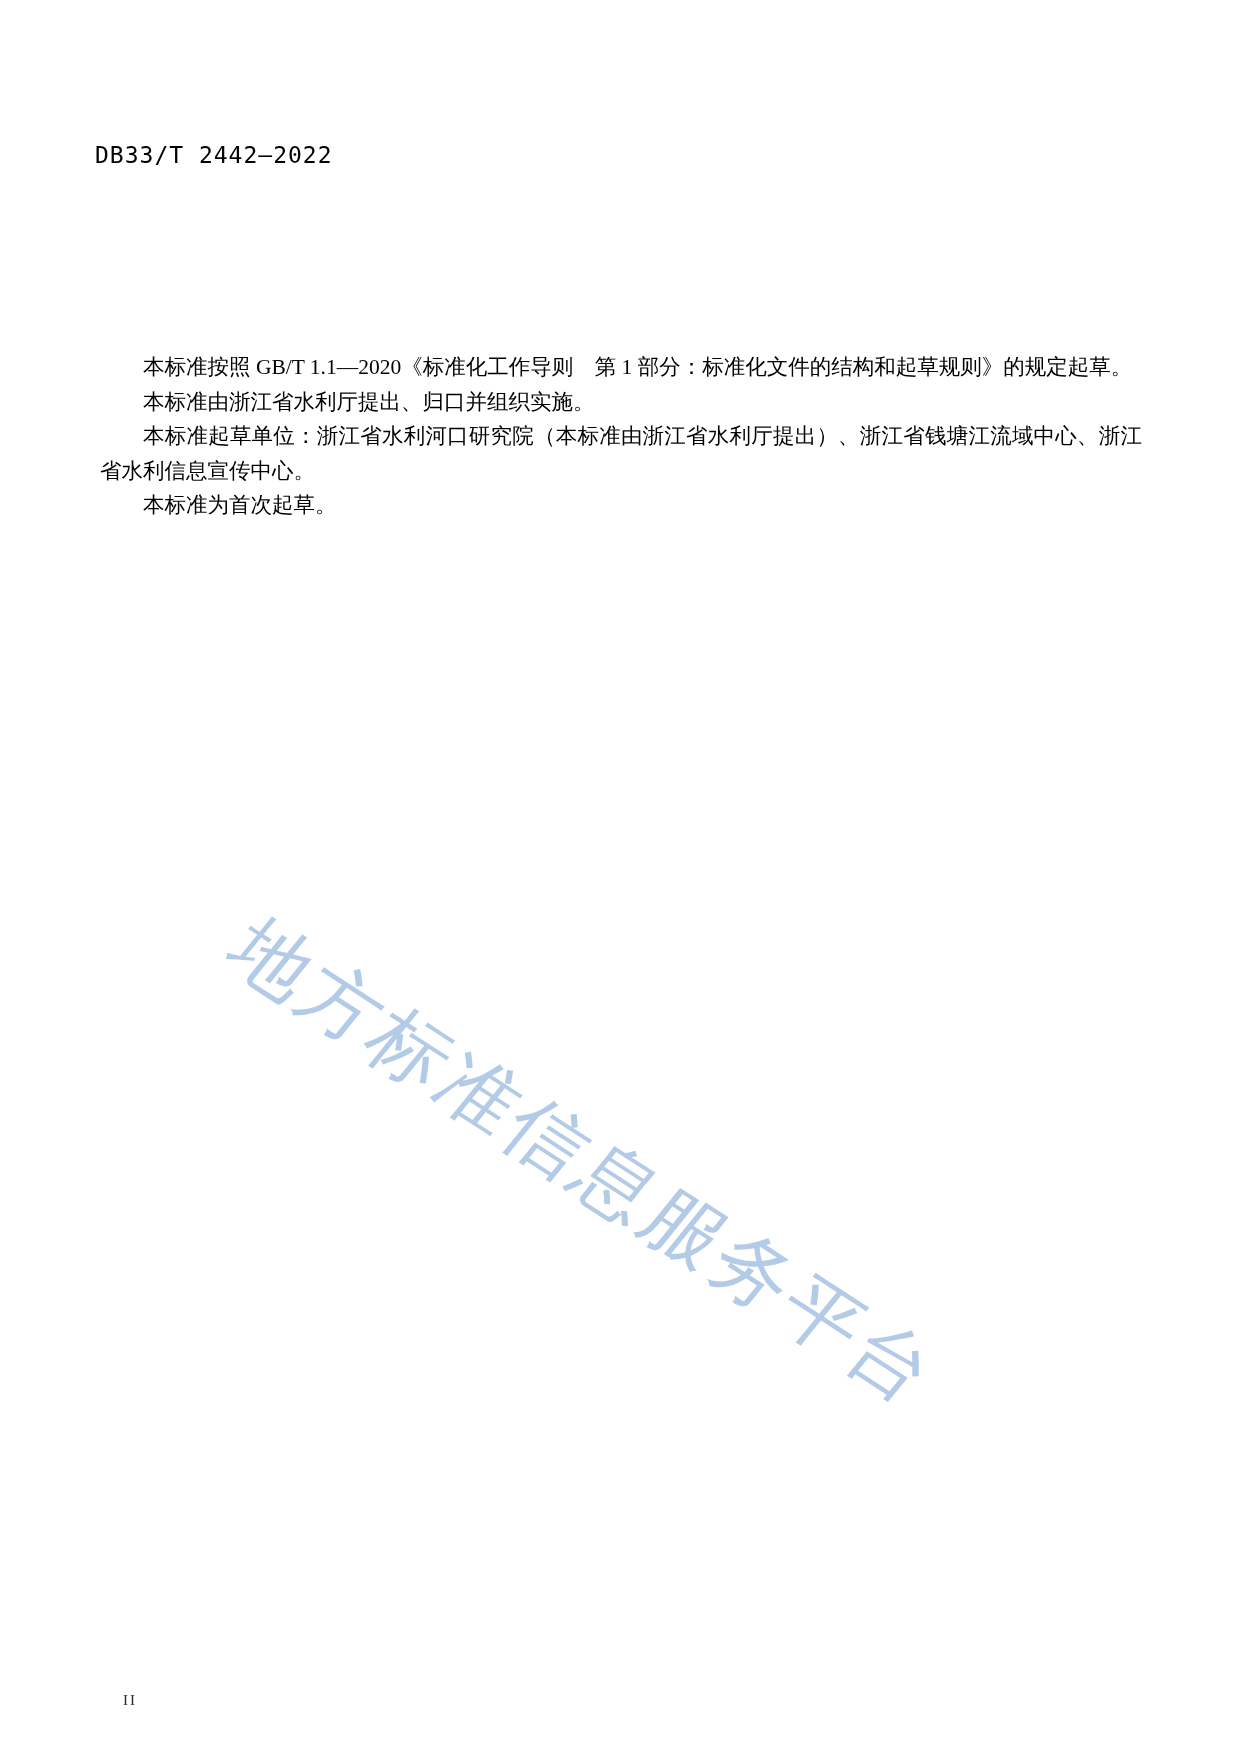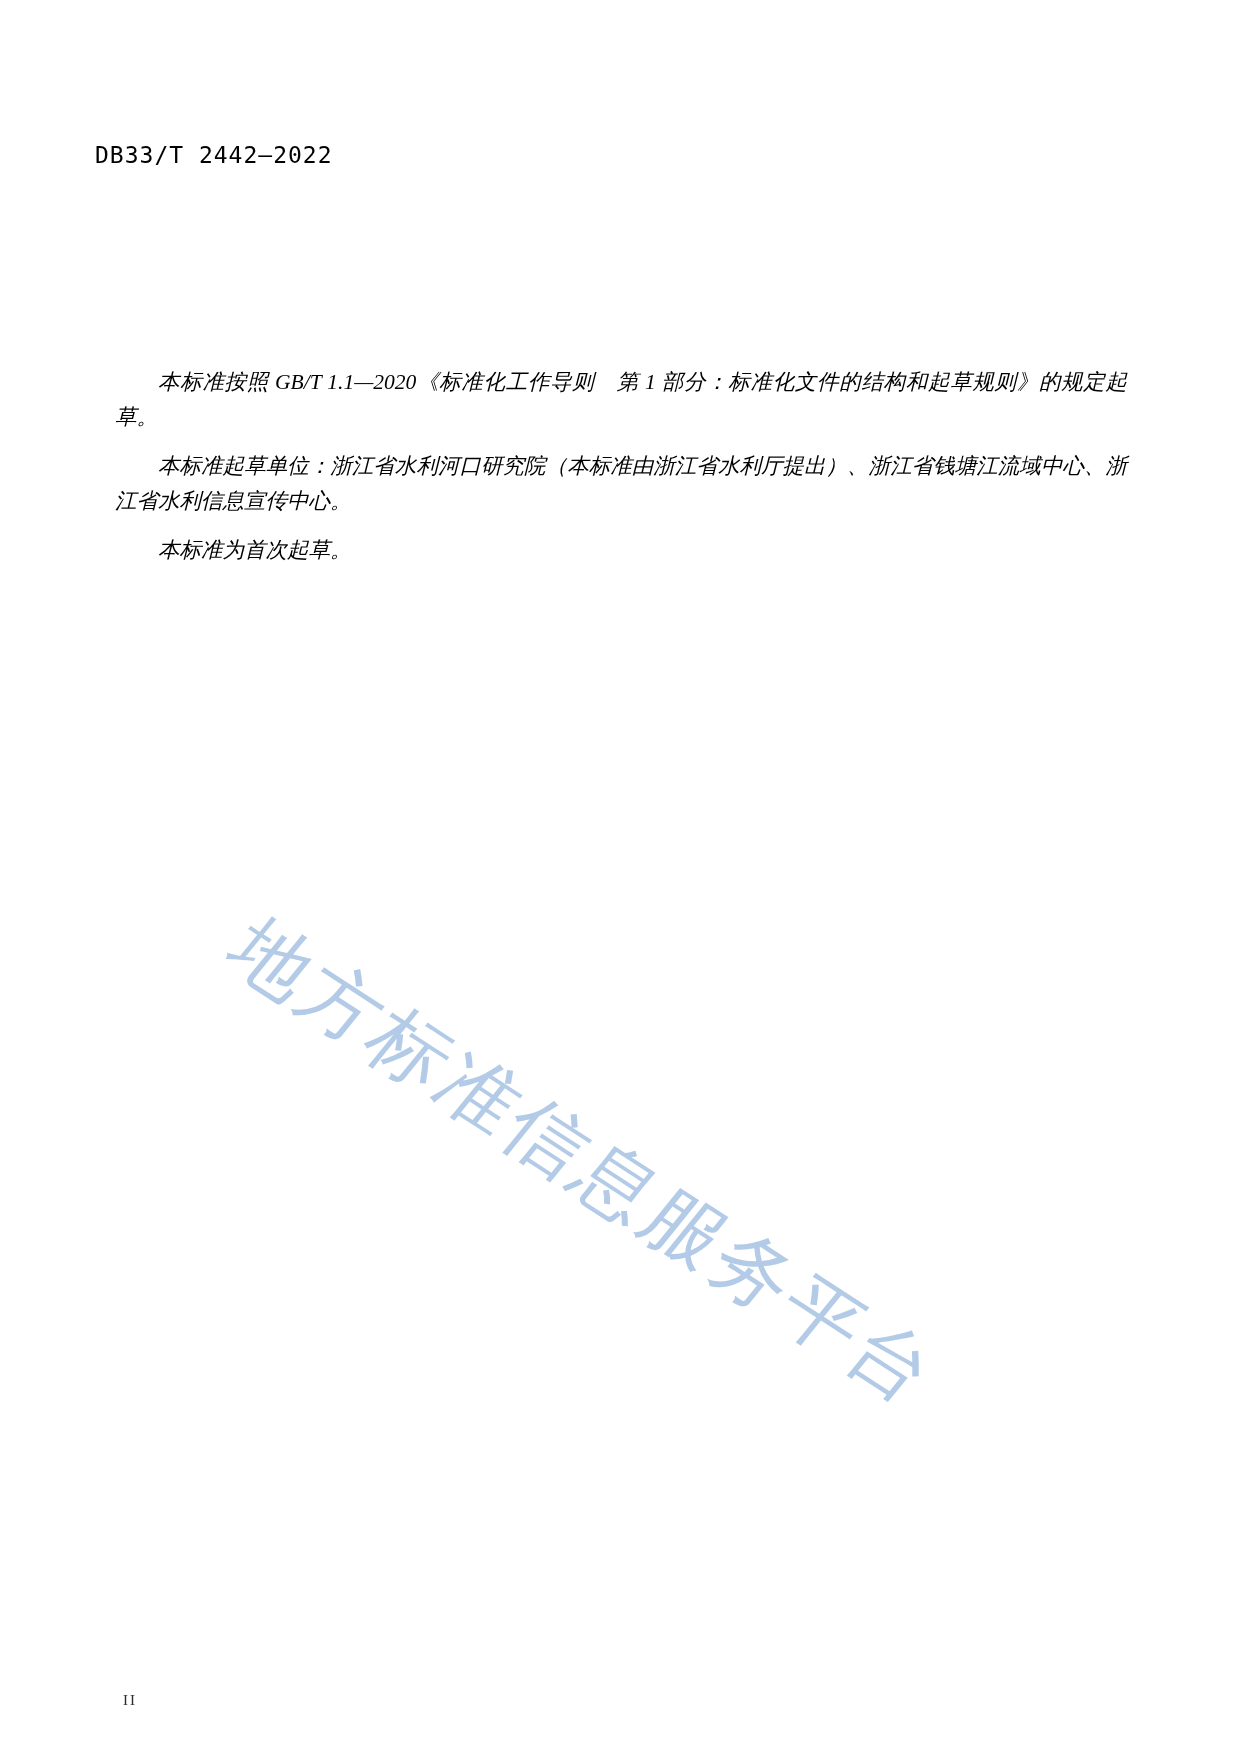--- a/index.html
+++ b/index.html
@@ -43,23 +43,22 @@
     position: absolute;
     left: 100px;
     top: 350px;
     width: 1042px;
     font-size: 21.5px;
     line-height: 34.6px;
     text-align: justify;
     text-justify: inter-ideograph;
   }
   .doc-body p {
-    margin: 15px;
+    margin: 0;
     text-indent: 2em;
-    font-style: italic;
   }
   .watermark {
     position: absolute;
     left: 272px;
     top: 898px;
     font-family: "Liberation Serif", serif;
     font-size: 78px;
     letter-spacing: 4px;
     color: #b3cbe7;
     white-space: nowrap;
@@ -81,20 +80,21 @@
 </head>
 <body>
 
 <div class="page">
 
   <div class="doc-header">DB33/T 2442—2022</div>
 
 
   <div class="doc-body">
     <p>本标准按照 GB/T 1.1—2020《标准化工作导则　第 1 部分：标准化文件的结构和起草规则》的规定起草。</p>
+    <p>本标准由浙江省水利厅提出、归口并组织实施。</p>
     <p>本标准起草单位：浙江省水利河口研究院（本标准由浙江省水利厅提出）、浙江省钱塘江流域中心、浙江省水利信息宣传中心。</p>
     <p>本标准为首次起草。</p>
   </div>
 
   <div class="watermark" style="color: rgb(179, 203, 231);">地方标准信息服务平台</div>
 
   <div class="page-number">II</div>
 
 </div>
 

